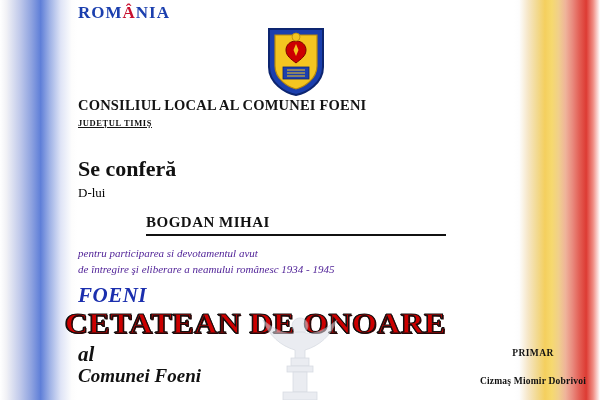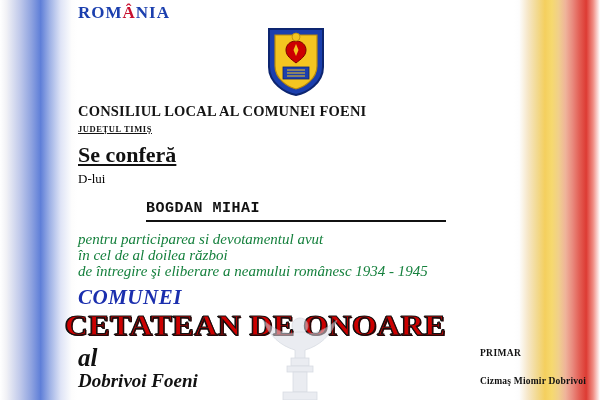--- a/index.html
+++ b/index.html
@@ -90,70 +90,67 @@
   }
   .coat .shield {
     position: absolute;
     left: 0;
     top: 0;
     width: 62px;
     height: 72px;
   }
 
   .council {
-    margin-top: 6px;
     font-weight: bold;
     font-size: 14.5px;
     letter-spacing: 0.2px;
     color: #141414;
   }
   .county {
     margin-top: 4px;
     font-weight: bold;
     font-size: 8.5px;
     letter-spacing: 0.6px;
     color: #141414;
     text-decoration: underline;
   }
   .confera {
-    margin-top: 8px;
+    margin-top: 28px;
     font-weight: bold;
     font-size: 22px;
     color: #111111;
-    text-decoration: underline;
   }
   .dlui {
     margin-top: 3px;
     font-size: 13px;
     color: #000000;
   }
   .name-wrap {
     margin: 13px auto 0;
     width: 300px;
   }
   .name {
     font-weight: bold;
     font-size: 15px;
     letter-spacing: 0.5px;
     color: #111111;
     padding-bottom: 3px;
-    font-family: Liberation Mono, monospace;
   }
   .rule {
     height: 1.5px;
     background: #111111;
     width: 300px;
     margin: 0 auto;
   }
   .reason {
     margin-top: 9px;
     font-style: italic;
-    font-size: 15px;
+    font-size: 11px;
     line-height: 16px;
-    color: #15803d;
+    color: #4c1d95;
   }
   .titlul {
     margin-top: 6px;
     font-weight: bold;
     font-style: italic;
     font-size: 21px;
     color: #1b2fae;
     letter-spacing: 0.5px;
   }
   .award {
@@ -166,21 +163,21 @@
     text-shadow:
        1px 1px 0 #3a0000,
       -1px 0 0 #111111,
        0 1px 0 #111111;
     transform: scaleX(1.06);
   }
   .al {
     margin-top: 2px;
     font-style: italic;
     font-weight: bold;
-    font-size: 25px;
+    font-size: 21px;
     color: #111111;
   }
   .commune {
     margin-top: -2px;
     font-style: italic;
     font-weight: bold;
     font-size: 19px;
     color: #111111;
   }
 
@@ -192,21 +189,21 @@
     top: 300px;
     width: 150px;
     height: 100px;
     opacity: 0.55;
   }
 
   .signature {
     position: absolute;
     right: 14px;
     bottom: 14px;
-    text-align: left;
+    text-align: center;
     font-size: 9.5px;
     color: #111111;
   }
   .signature .role {
     font-weight: bold;
     letter-spacing: 0.4px;
   }
   .signature .signer {
     font-weight: bold;
     margin-top: 18px;
@@ -243,28 +240,27 @@
     <div class="confera">Se conferă</div>
     <div class="dlui">D-lui</div>
 
     <div class="name-wrap">
       <div class="name">BOGDAN MIHAI</div>
       <div class="rule"></div>
     </div>
 
     <div class="reason">
       <div>pentru  participarea  si devotamentul avut</div>
-      <div>în cel de al doilea război</div>
       <div>de întregire şi eliberare a neamului românesc 1934 - 1945</div>
     </div>
 
-    <div class="titlul">COMUNEI</div>
+    <div class="titlul">FOENI</div>
     <div class="award">CETATEAN DE ONOARE</div>
     <div class="al">al</div>
-    <div class="commune">Dobrivoi Foeni</div>
+    <div class="commune">Comunei Foeni</div>
   </div>
 
   <div class="statue">
     <svg viewBox="0 0 150 100" xmlns="http://www.w3.org/2000/svg">
       <g fill="#d9dde6" stroke="#b9bfcc" stroke-width="0.8">
         <path d="M75 18 C70 18 67 22 67 26 C67 30 70 33 75 33 C80 33 83 30 83 26 C83 22 80 18 75 18 Z"></path>
         <path d="M72 32 C62 36 50 30 38 20 C44 36 56 46 70 50 L70 60 L80 60 L80 50 C94 46 106 36 112 20 C100 30 88 36 78 32 Z"></path>
         <rect x="66" y="58" width="18" height="8"></rect>
         <rect x="62" y="66" width="26" height="6"></rect>
         <rect x="68" y="72" width="14" height="20"></rect>

